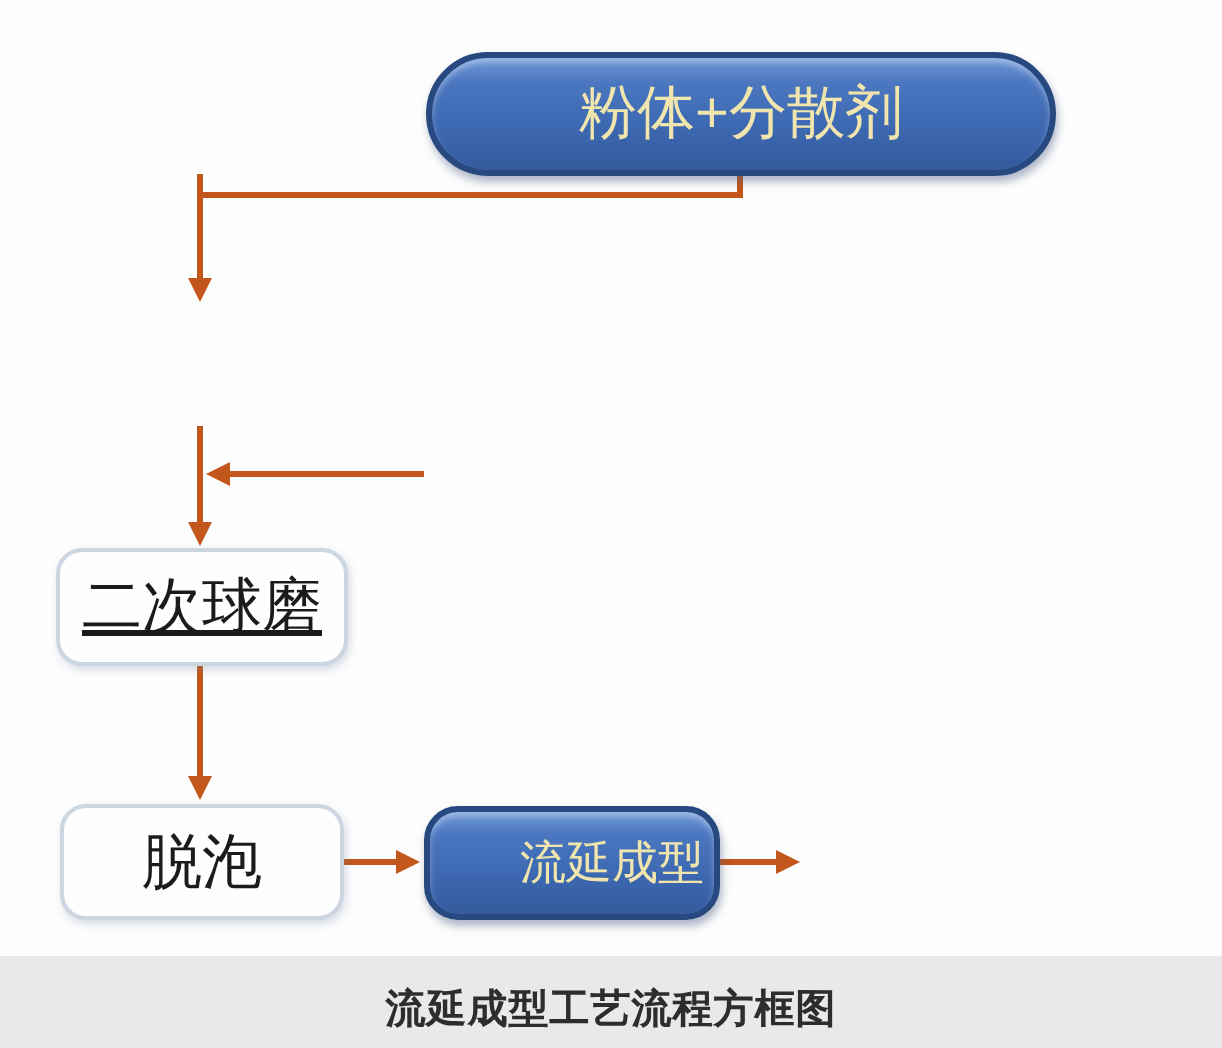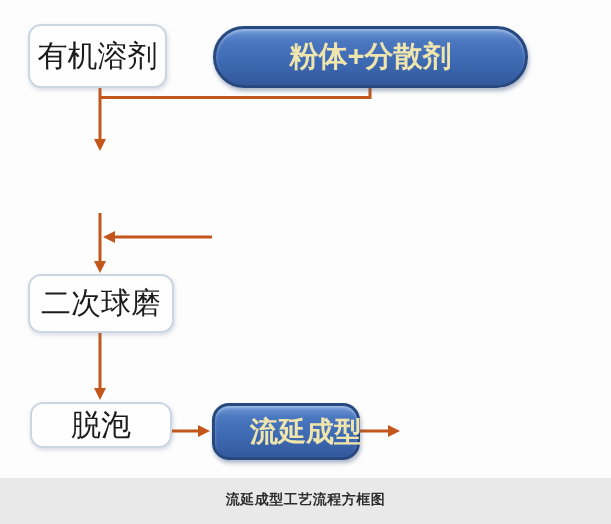--- a/index.html
+++ b/index.html
@@ -24,51 +24,51 @@
     color:var(--box-text,#1b1b1b);
     font-size:30px;
   }
   .pill{
     background:linear-gradient(180deg,#7099d6 0%,#4b77c0 22%,#3d69b2 60%,#33599c 100%);
     border:3px solid var(--pill-border,#27497f);
     border-radius:34px;
     box-shadow:inset 0 2px 3px rgba(255,255,255,.35), 1px 3px 4px rgba(70,90,130,.45);
     color:var(--pill-text,#efe5ad);
     font-size:29px;
-    font-weight:700;
+    font-weight:400;
   }
   .pill.rect{
     border-radius:17px;
-    font-size:28px;
+    font-size:23px;
     padding-left:40px;
   }
   
   .n-organic      {left:28px;  top:24px;  width:139px; height:64px;}
   .n-powder       {left:213px; top:26px;  width:315px; height:62px;}
   .n-mill1        {left:29px;  top:151px; width:143px; height:62px;}
   .n-binder       {left:213px; top:204px; width:315px; height:65px;}
-  .n-mill2        {left:28px;  top:274px; width:146px; height:59px;}
-  .n-defoam       {left:30px;  top:402px; width:142px; height:46px;}
+  .n-mill2        {left:28px;  top:274px; width:146px; height:59px;text-decoration:underline;}
+  .n-defoam       {left:30px;  top:402px; width:142px; height:58px;}
   .n-casting      {left:212px; top:403px; width:148px; height:57px;}
   .n-sinter       {left:402px; top:403px; width:143px; height:57px;}
 
   svg.wires{position:absolute;left:0;top:0;width:611px;height:524px;pointer-events:none;}
   .edge{stroke:var(--arrow,#c3561a);stroke-width:3;fill:none;}
   .head{fill:var(--arrow,#c3561a);stroke:none;}
 
   .caption-bar{
     position:absolute;left:0;top:478px;width:611px;height:46px;
     background:var(--caption-bg,#e9e9e9);
     box-sizing:border-box;
     text-align:center;
   }
   .caption-bar .cap{
     display:inline-block;
     margin-top:13px;
-    font-size:14px;font-weight:bold;
+    font-size:20px;font-weight:bold;
     color:var(--caption-text,#2d2d2d);
     letter-spacing:.5px;
   }
 </style>
 </head>
 <body>
 
 <div class="stage">
 
   <svg class="wires" viewBox="0 0 611 524">
@@ -101,21 +101,20 @@
       <path class="edge" d="M172,431 H198"></path>
       <polygon class="head" points="210,431 198,425 198,437"></polygon>
     </g>
 
     <g>
       <path class="edge" d="M360,431 H388"></path>
       <polygon class="head" points="400,431 388,425 388,437"></polygon>
     </g>
   </svg>
 
-  <div class="node wbox n-organic">有机溶剂</div>
 
   <div class="node pill n-powder">粉体+分散剂</div>
 
 
 
   <div class="node wbox n-mill2">二次球磨</div>
 
   <div class="node wbox n-defoam">脱泡</div>
 
   <div class="node pill rect n-casting">流延成型</div>

